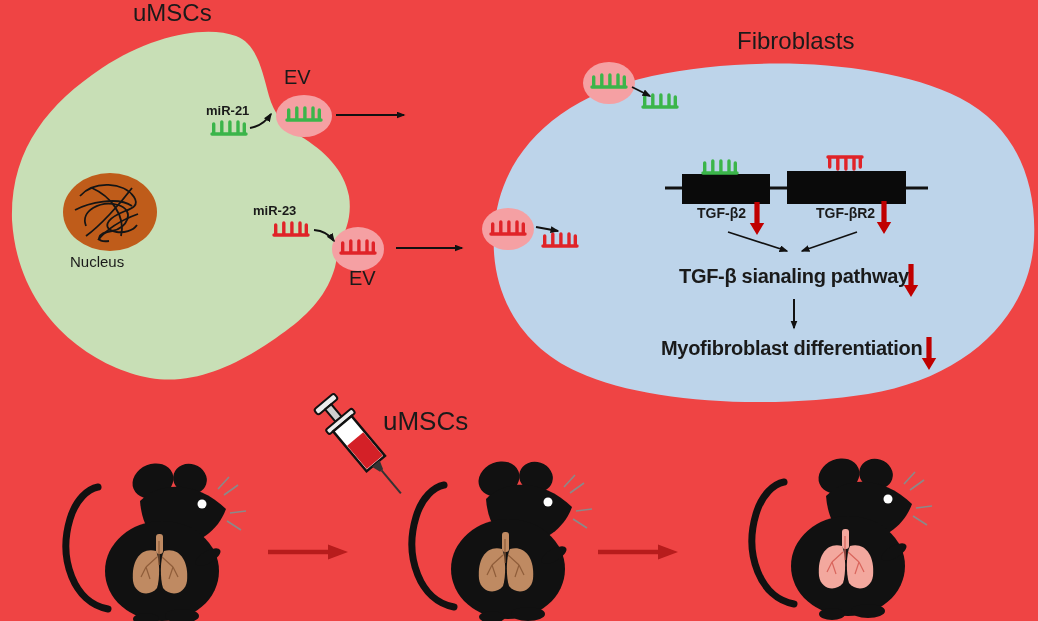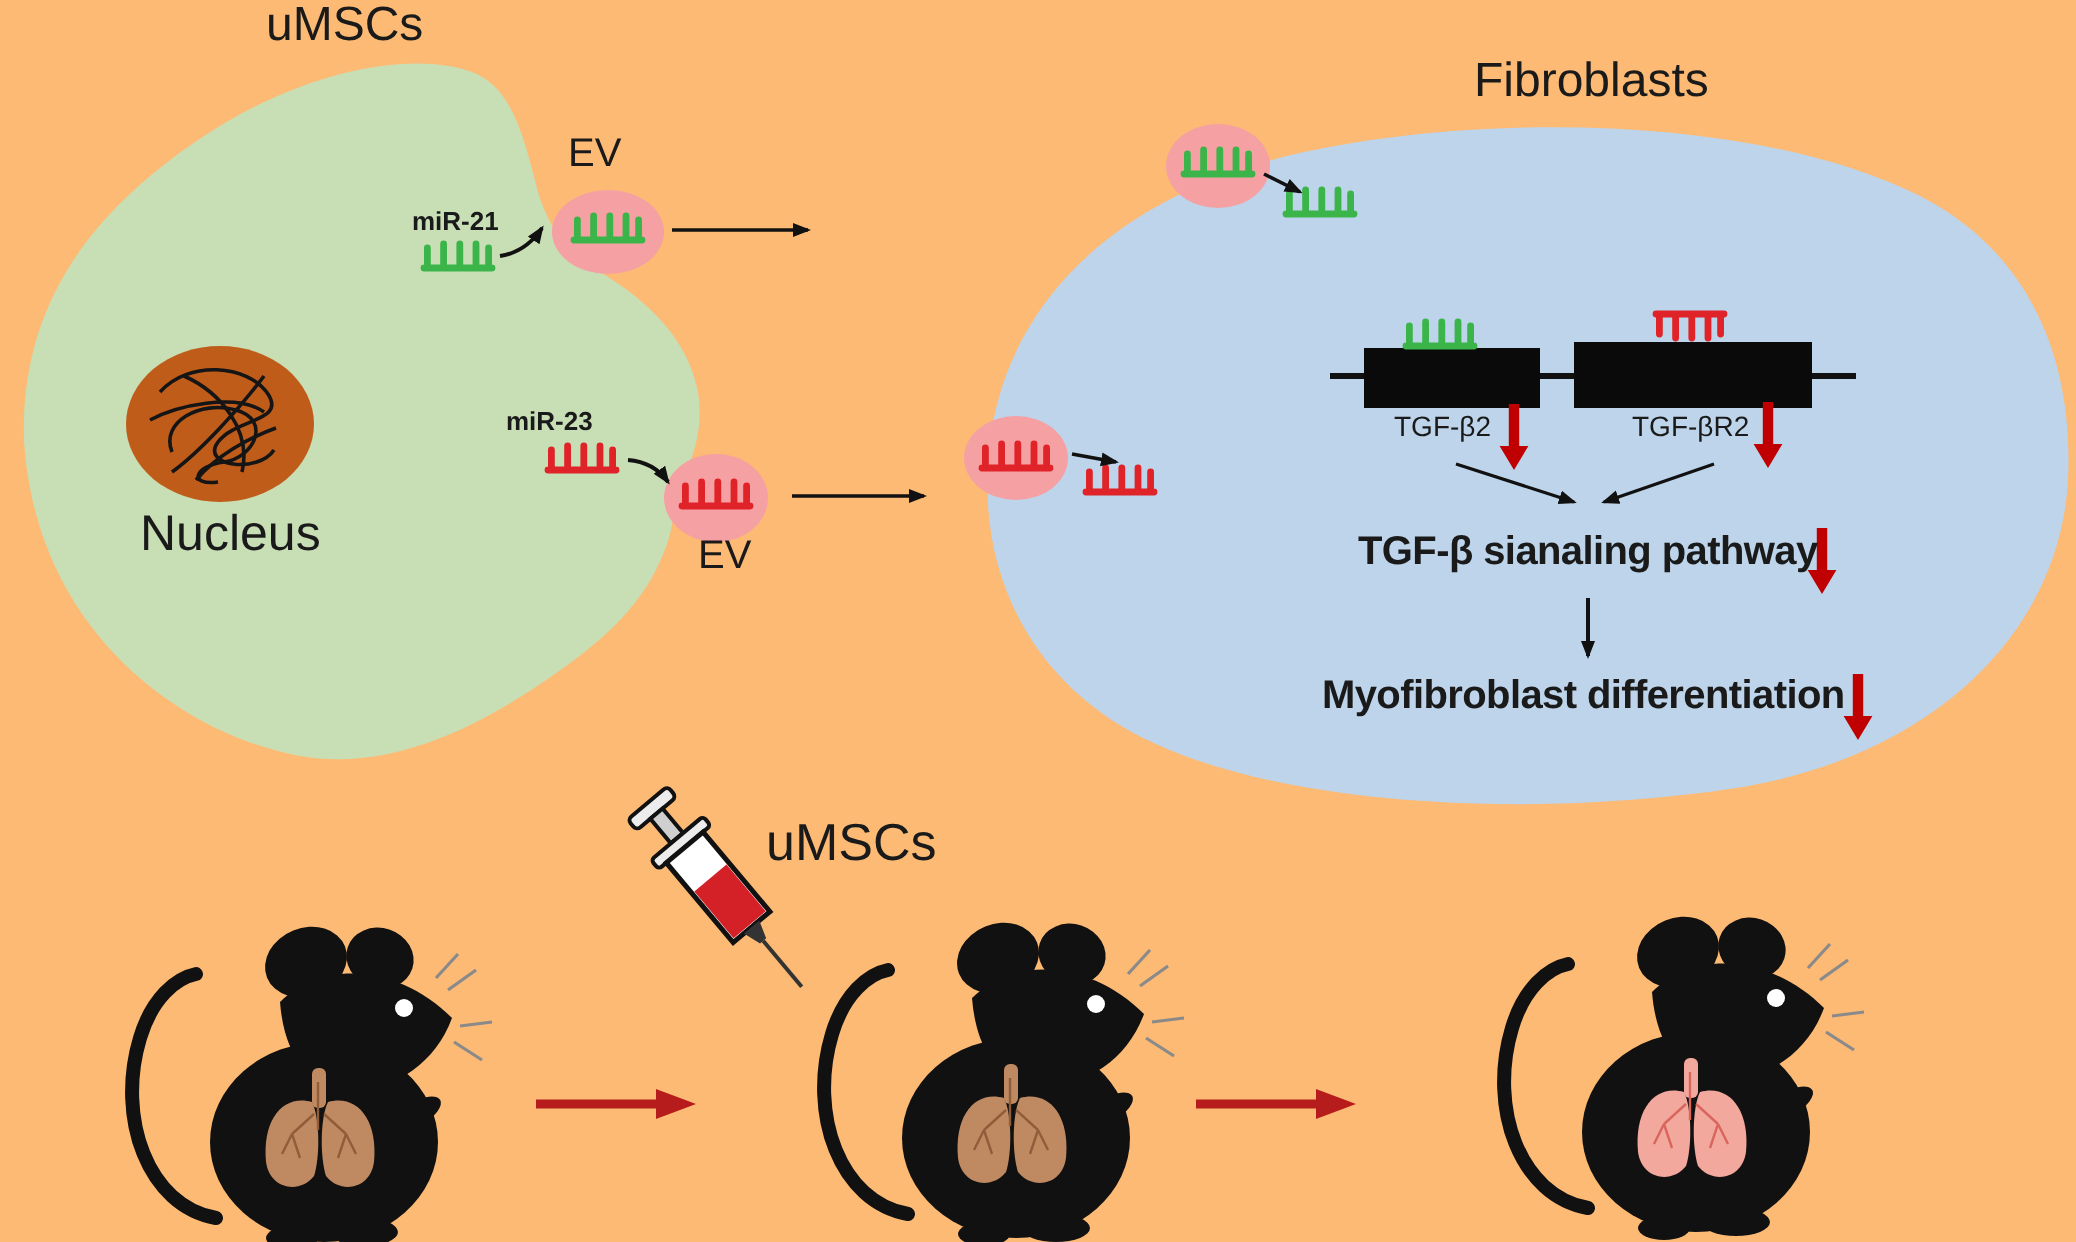--- a/index.html
+++ b/index.html
@@ -1,24 +1,24 @@
 <!DOCTYPE html>
 <html><head>
 <meta charset="utf-8">
 <style>
   html,body{margin:0;padding:0;background:#fff;}
-  #stage{position:relative;width:1038px;height:621px;background:#fdba74;overflow:hidden;
+  #stage{position:relative;width:1038px;height:621px;background:#ef4444;overflow:hidden;
          font-family:"Liberation Sans",sans-serif;color:#111;}
   #art{position:absolute;left:0;top:0;}
   .lbl{position:absolute;white-space:nowrap;line-height:1.05;color:#1a1a1a;}
   .t-title{font-size:24px;}
-  .t-nucleus{font-size:25px;}
+  .t-nucleus{font-size:15px;}
   .t-ev{font-size:20px;}
   .t-mir{font-size:13px;font-weight:bold;text-align:right;}
-  .t-gene{font-size:14px;font-weight:normal;}
+  .t-gene{font-size:14px;font-weight:bold;}
   .t-big{font-size:20px;font-weight:bold;letter-spacing:-0.3px;}
   .t-syringe{font-size:26px;}
   .mouse-fibrotic{--lung:#bf8a62;--vein:#8f5d3a;}
   .mouse-healthy{--lung:#f3a89e;--vein:#d9655c;}
 </style>
 </head>
 <body>
 
 <div id="stage">
 

